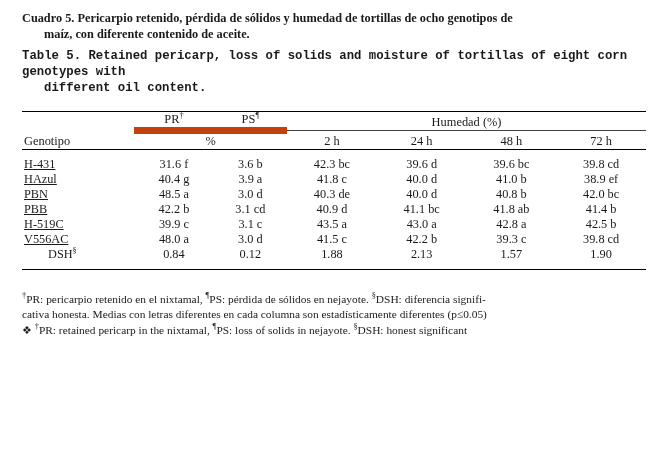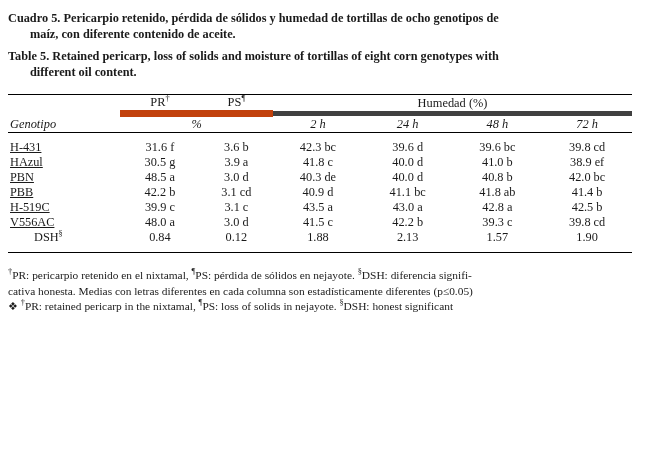--- a/index.html
+++ b/index.html
@@ -8,41 +8,42 @@
   }
   body {
     width: 652px;
     height: 460px;
     background: #ffffff;
     font-family: "Liberation Serif", serif;
     color: #1a1a1a;
     overflow: hidden;
   }
   .page {
-    padding: 10px 14px 0 8px;
+    padding: 10px 14px 0 22px;
     box-sizing: border-box;
     width: 652px;
   }
   .caption {
     font-size: 12.3px;
     line-height: 1.33;
     font-weight: bold;
     margin: 0 0 0 0;
   }
   .caption .cap-line {
     display: block;
   }
   .caption .indent {
     padding-left: 22px;
   }
   .caption-es {
     margin-bottom: 5px;
   }
   .caption-en {
     margin-bottom: 0;
+    font-family: Liberation Mono, monospace;
   }
   table.data {
     border-collapse: collapse;
     width: 624px;
     margin-top: 14px;
     font-size: 12.2px;
   }
   table.data td, table.data th {
     padding: 0;
     font-weight: normal;
@@ -74,52 +75,51 @@
   }
   .hdr-row td {
     padding-top: 7px;
     padding-bottom: 2px;
     font-size: 12.4px;
   }
   .hdr-sub td {
     padding-top: 3px;
     padding-bottom: 6px;
     font-size: 12.4px;
-    font-style: italic;
   }
   .genotipo-cell {
     text-align: left !important;
     padding-left: 2px !important;
   }
   .underline-pr-ps {
     border-bottom: 7px solid #c2410c;
   }
   .underline-hum {
-    border-bottom: 5px solid #404040;
+    border-bottom: 1px solid #404040;
   }
   .body-row td {
     padding-top: 1.5px;
     padding-bottom: 1.5px;
     font-size: 12.3px;
   }
   .body-row td.genotipo-cell {
     text-align: left !important;
     text-decoration: underline;
   }
   .dsh-cell {
     text-align: left !important;
     padding-left: 26px !important;
   }
   sup {
     font-size: 8.4px;
     vertical-align: super;
     line-height: 0;
   }
   .footnotes {
-    margin-top: 15px;
+    margin-top: 22px;
     font-size: 11.4px;
     line-height: 1.36;
   }
   .footnotes .fn-line {
     display: block;
   }
   .flower {
     font-size: 11px;
   }
   .col-gen { width: 110px; }
@@ -190,21 +190,21 @@
       <td>31.6 f</td>
       <td>3.6 b</td>
       <td>42.3 bc</td>
       <td>39.6 d</td>
       <td>39.6 bc</td>
       <td>39.8 cd</td>
     </tr>
 
     <tr class="body-row">
       <td class="genotipo-cell">HAzul</td>
-      <td>30.5 g</td>
+      <td>40.4 g</td>
       <td>3.9 a</td>
       <td>41.8 c</td>
       <td>40.0 d</td>
       <td>41.0 b</td>
       <td>38.9 ef</td>
     </tr>
 
     <tr class="body-row">
       <td class="genotipo-cell">PBN</td>
       <td>48.5 a</td>

